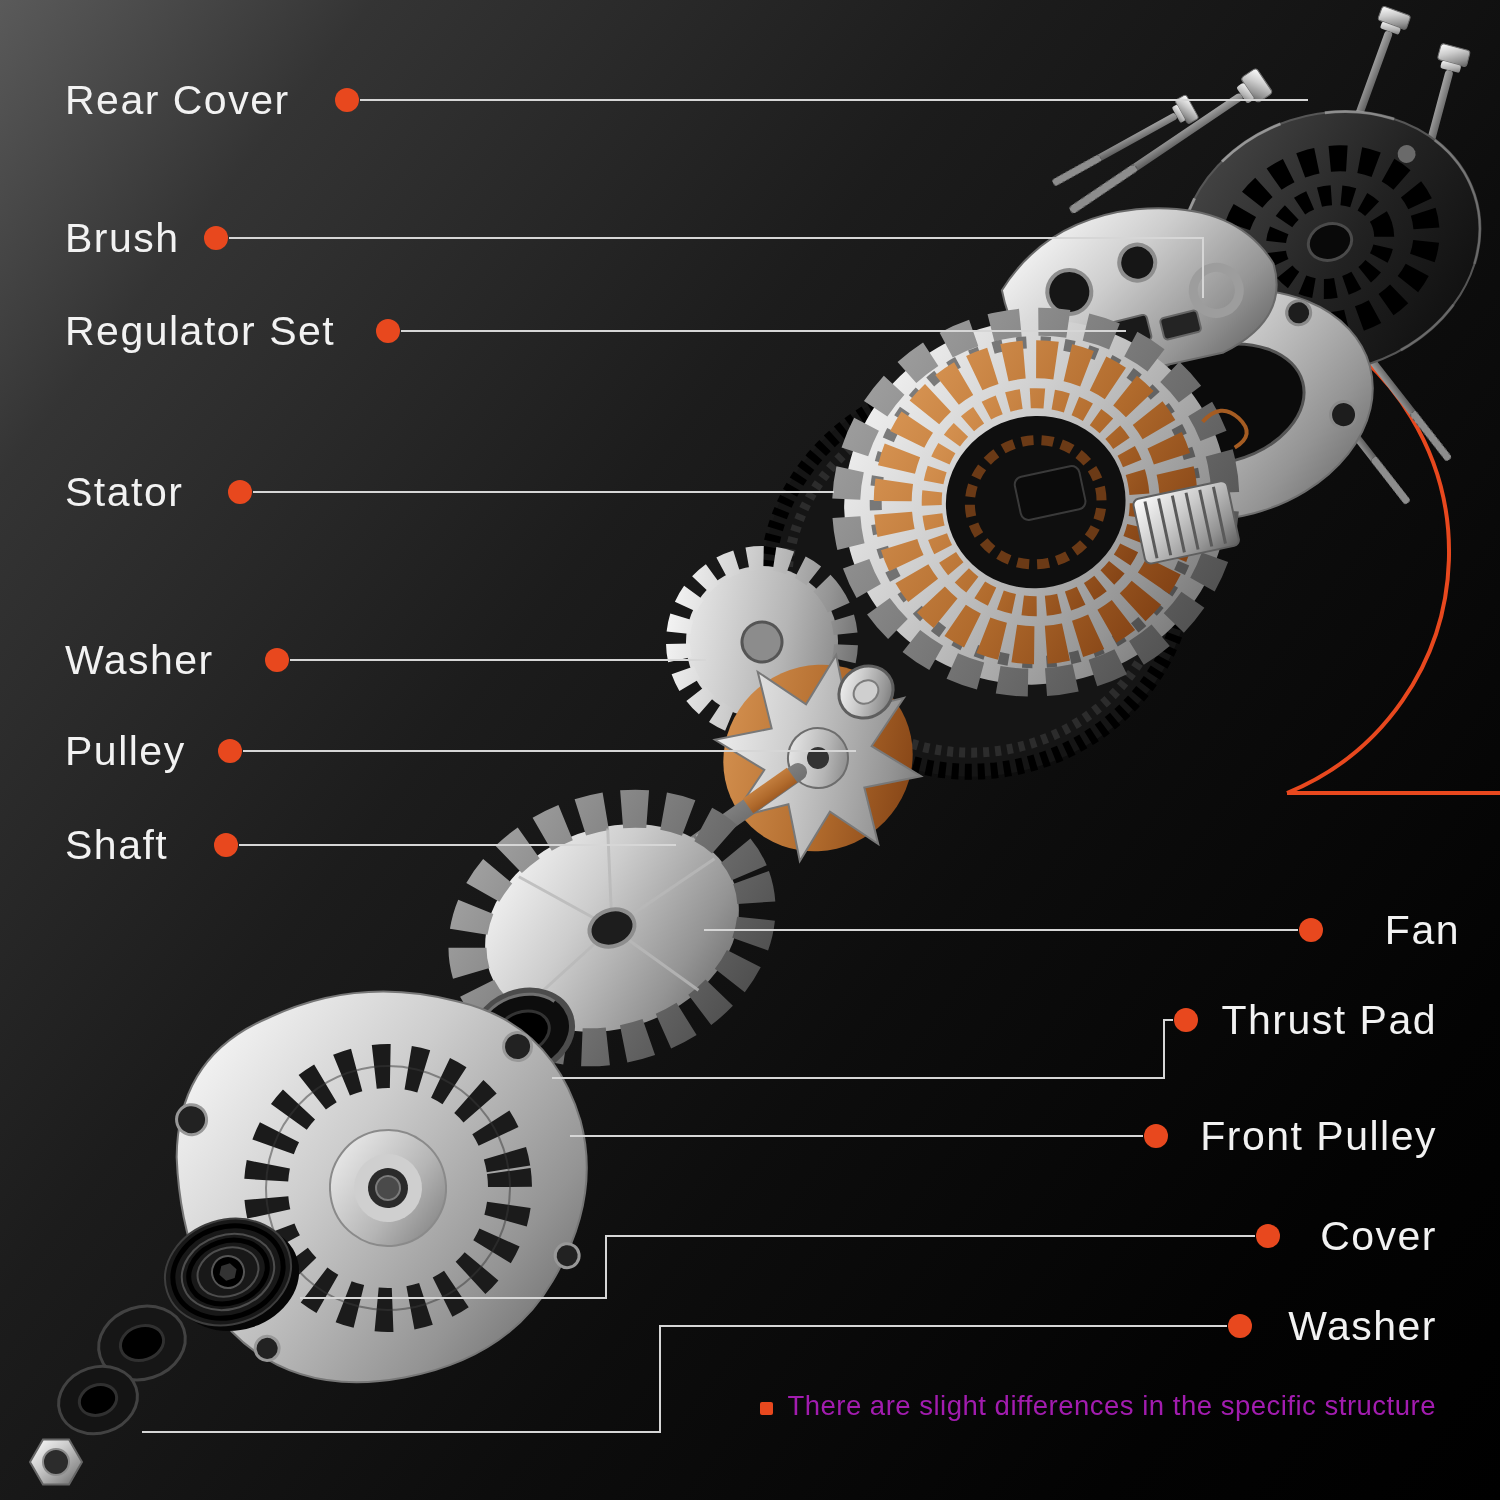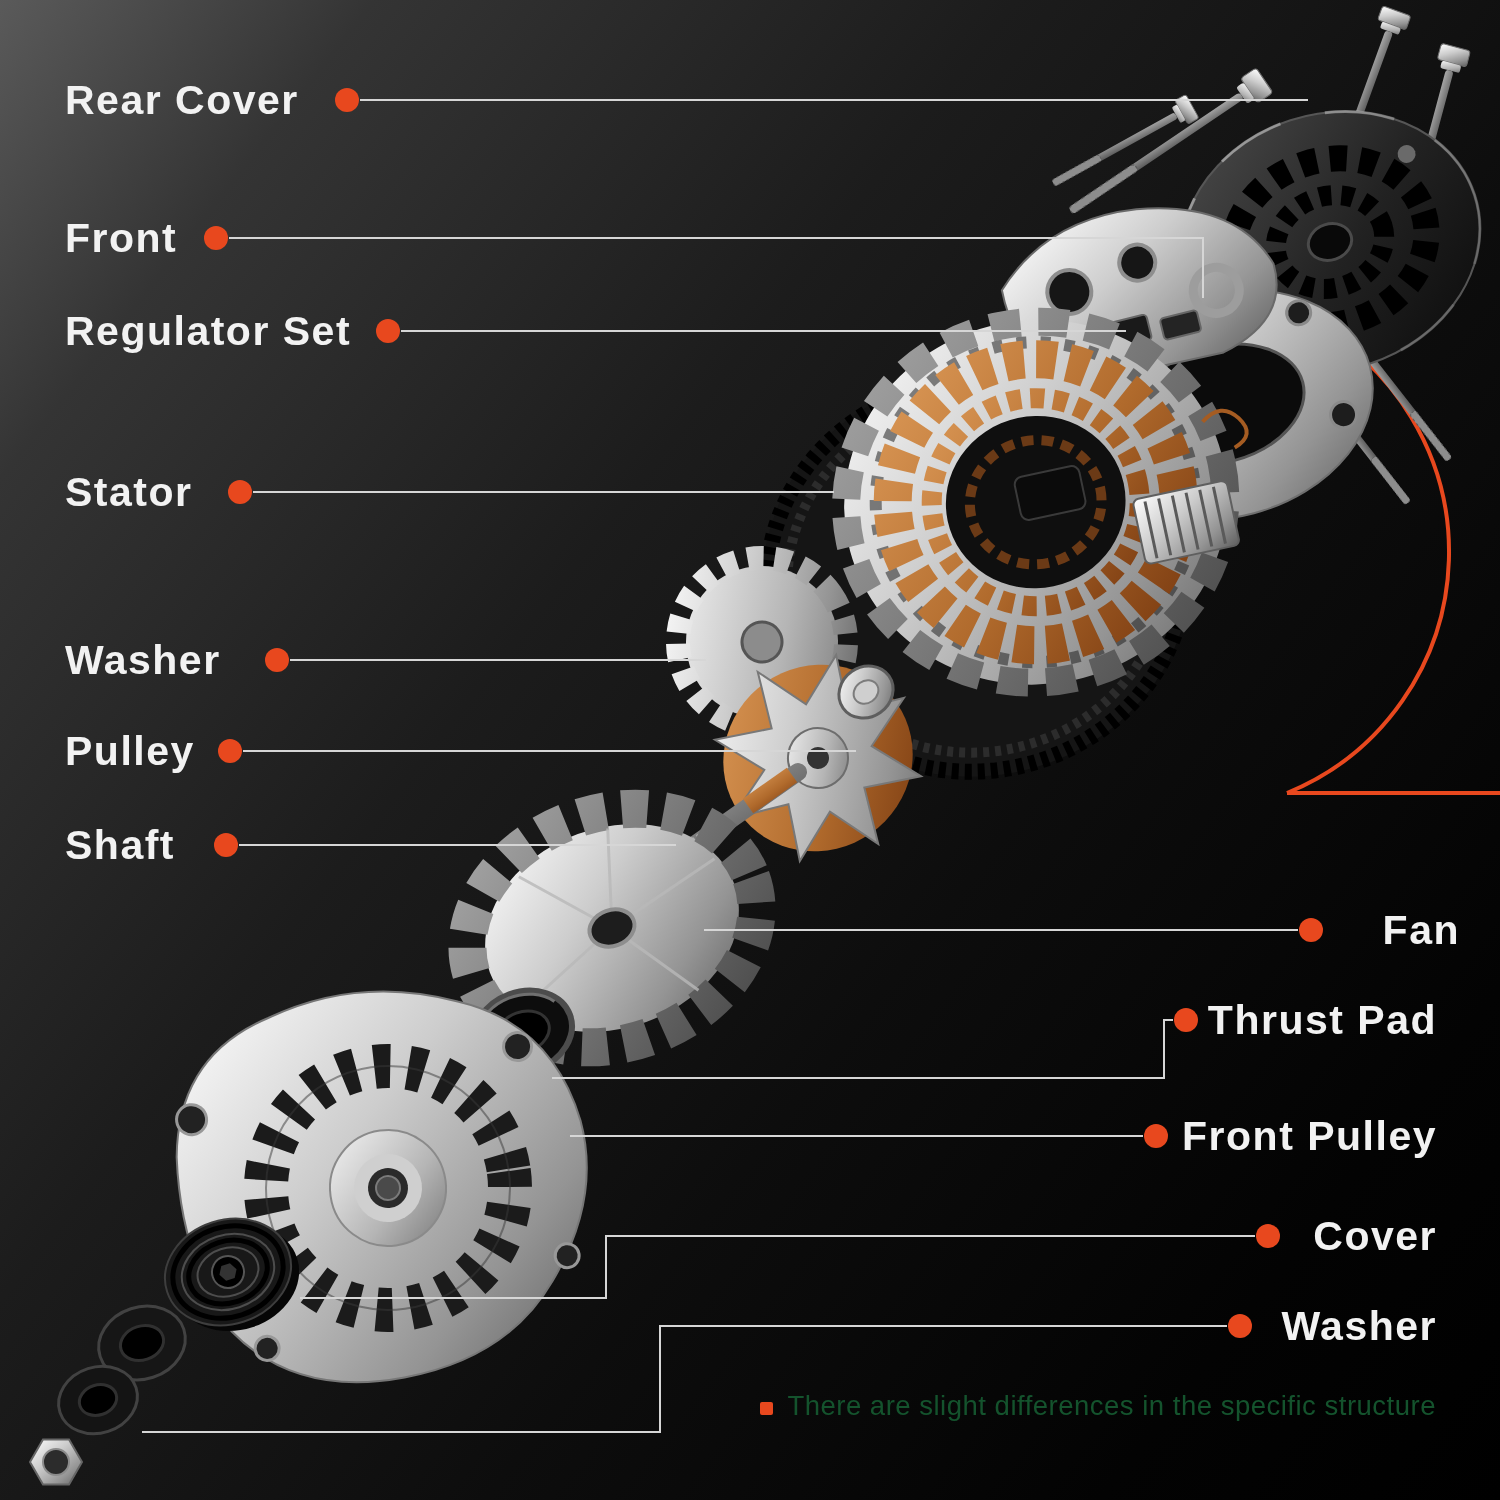--- a/index.html
+++ b/index.html
@@ -4,27 +4,27 @@
 <style>
   html,body{margin:0;padding:0;}
   body{
     width:1500px;height:1500px;position:relative;overflow:hidden;
     background:linear-gradient(128deg,#5a5a5a 0%,#343434 14%,#1c1c1c 38%,#0d0d0d 62%,#030303 85%,#000 100%);
     font-family:"Liberation Sans",sans-serif;
   }
   #art{position:absolute;left:0;top:0;z-index:1;}
   .label{
     position:absolute;z-index:3;font-size:41px;line-height:48px;color:#f2f2f2;
-    letter-spacing:1.5px;font-weight:700;white-space:nowrap;
+    letter-spacing:1.5px;font-weight:400;white-space:nowrap;
   }
   .left{left:65px;}
   .right{text-align:left;}
   .note{
     position:absolute;z-index:3;right:64px;top:1384px;
-    color:#14532d;font-size:27.5px;line-height:1.58;letter-spacing:0.5px;
+    color:#a21caf;font-size:27.5px;line-height:1.58;letter-spacing:0.5px;
   }
   .note-bullet{
     display:inline-block;width:13px;height:13px;background:#e8481e;
     margin-right:14px;border-radius:2px;
   }
 </style>
 </head>
 <body>
 
 <svg id="art" width="1500" height="1500" viewBox="0 0 1500 1500">
@@ -224,21 +224,21 @@
     <circle cx="226" cy="845" r="12"></circle>
     <circle cx="1311" cy="930" r="12"></circle>
     <circle cx="1186" cy="1020" r="12"></circle>
     <circle cx="1156" cy="1136" r="12"></circle>
     <circle cx="1268" cy="1236" r="12"></circle>
     <circle cx="1240" cy="1326" r="12"></circle>
   </g>
 </svg>
 
 <div class="label left" style="top:76px">Rear Cover</div>
-<div class="label left" style="top:214px">Front</div>
+<div class="label left" style="top:214px">Brush</div>
 <div class="label left" style="top:307px">Regulator Set</div>
 <div class="label left" style="top:468px">Stator</div>
 <div class="label left" style="top:636px">Washer</div>
 <div class="label left" style="top:727px">Pulley</div>
 <div class="label left" style="top:821px">Shaft</div>
 
 <div class="label right" style="top:906px;right:40px">Fan</div>
 <div class="label right" style="top:996px;right:63px">Thrust Pad</div>
 <div class="label right" style="top:1112px;right:63px">Front Pulley</div>
 <div class="label right" style="top:1212px;right:63px">Cover</div>

